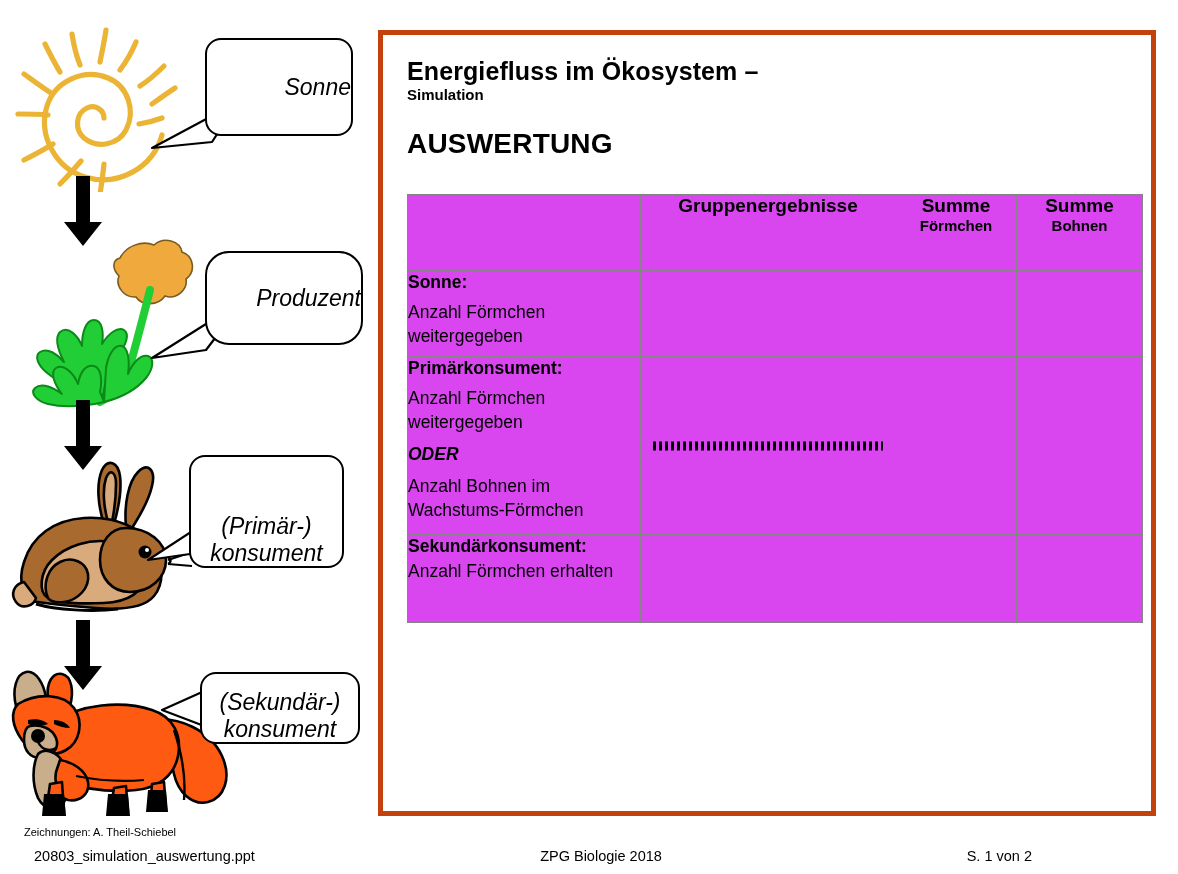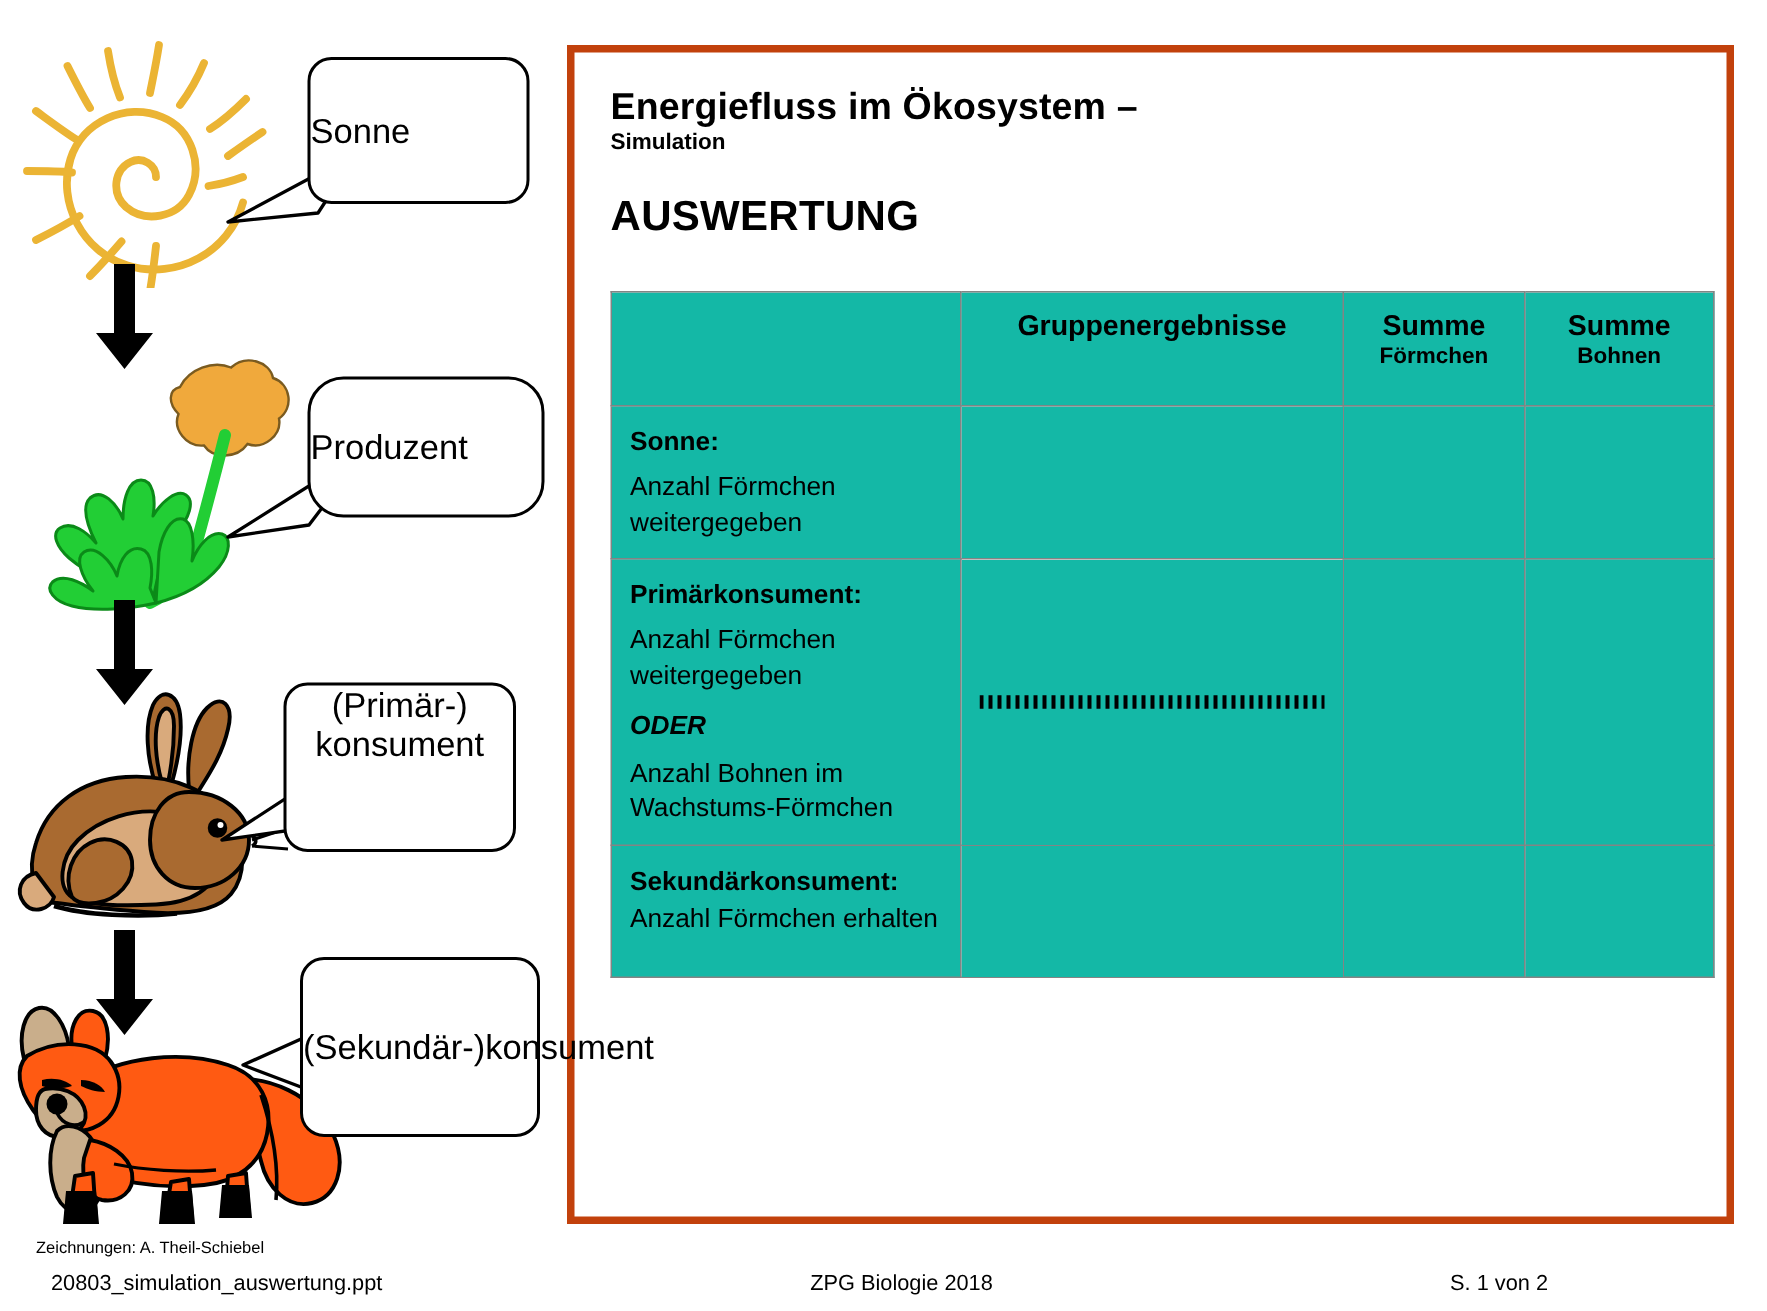--- a/index.html
+++ b/index.html
@@ -26,26 +26,27 @@
   .illus { position: absolute; }
 
   
   .bubble {
     position: absolute;
     background: #ffffff;
     border: 2.2px solid #000000;
     border-radius: 16px;
     display: flex;
     align-items: center;
-    justify-content: flex-start;
+    justify-content: flex-end;
     text-align: center;
     font-size: 23px;
     line-height: 1.15;
     color: #000000;
     z-index: 6;
+    font-style: italic;
   }
   .bubble-tail {
     position: absolute;
     z-index: 5;
     overflow: visible;
   }
 
   
   .arrow { position: absolute; z-index: 3; }
 
@@ -84,22 +85,22 @@
   
   table.sheet-table {
     margin-top: 34px;
     border-collapse: collapse;
     width: 735px;
     table-layout: fixed;
   }
   table.sheet-table td, table.sheet-table th {
     border: 1px solid #848484;
     vertical-align: top;
-    padding: 12px;
-    background: #14b8a6;
+    padding: 0;
+    background: #d946ef;
   }
   col.c-label   { width: 233px; }
   col.c-group   { width: 255px; }
   col.c-sum1    { width: 121px; }
   col.c-sum2    { width: 126px; }
 
   th.head {
     height: 76px;
     text-align: center;
     vertical-align: middle;
@@ -319,21 +320,21 @@
       <path d="M52 56 C60 56 66 60 68 64 C62 64 56 62 52 60 Z"></path>
       <circle cx="36" cy="72" r="7"></circle>
     </g>
     <path d="M36 78 C40 86 48 88 54 84" fill="none" stroke="#000" stroke-width="2.4"></path>
     <path d="M172 66 C180 90 184 114 182 136" fill="none" stroke="#000" stroke-width="2.4"></path>
   </svg>
 
   <svg class="bubble-tail" style="left:160px; top:680px; width:62px; height:60px;" viewBox="0 0 62 60">
     <path d="M60 4 L2 30 L60 52 Z" fill="#ffffff" stroke="#000000" stroke-width="2.2" stroke-linejoin="round"></path>
   </svg>
-  <div class="bubble" style="left:200px; top:638px; width:160px; height:120px; flex-direction:row;">
+  <div class="bubble" style="left:200px; top:672px; width:160px; height:72px; flex-direction:column;">
     <span>(Sekundär-)</span>
     <span>konsument</span>
   </div>
 </div>
 
 <div id="sheet">
   <div id="sheet-inner">
 
     <h1 id="title-main">Energiefluss im Ökosystem –</h1>
     <div id="title-sub">Simulation</div>

